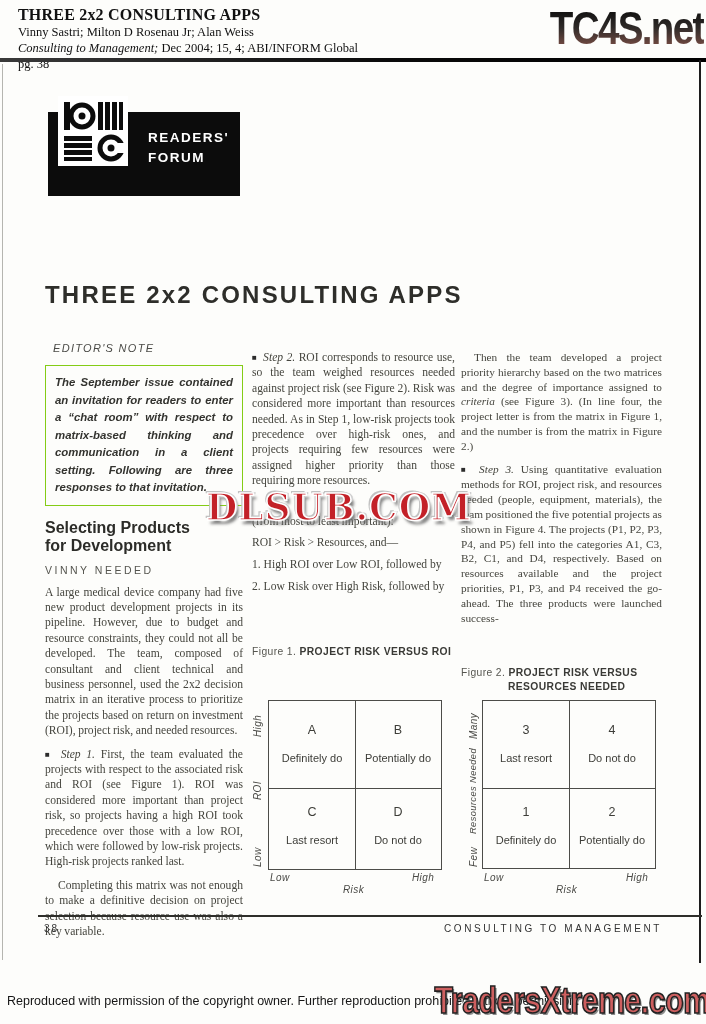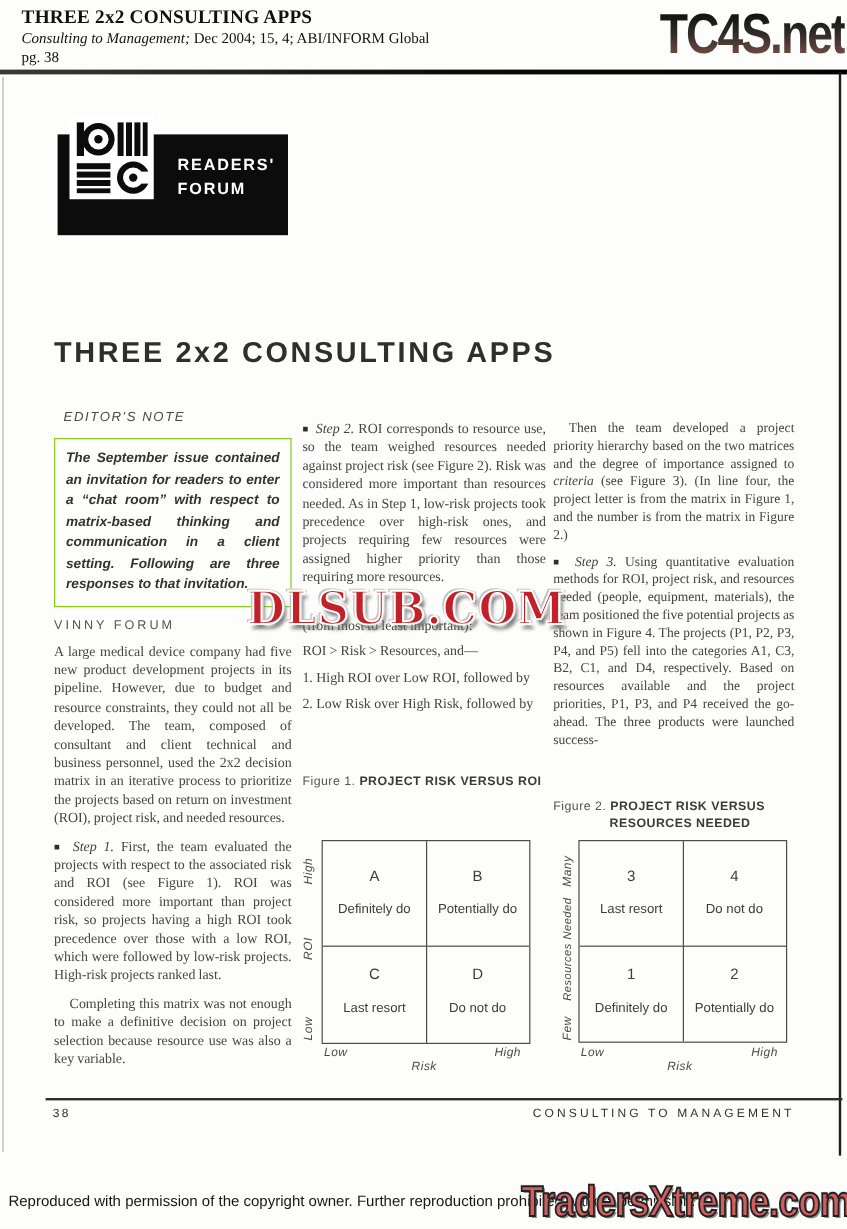--- a/index.html
+++ b/index.html
@@ -99,20 +99,21 @@
     text-shadow:2px 2px 0 rgba(30,30,30,.5),-1px -1px 0 #f2f2f2;
     transform:scaleX(.84);transform-origin:right center;}
 </style>
 </head>
 <body>
 
 <div class="page">
 
   <div class="scan-header">
     <div class="scan-title">THREE 2x2 CONSULTING APPS</div>
+    <div class="scan-line">Vinny Sastri; Milton D Rosenau Jr; Alan Weiss</div>
     <div class="scan-line"><span class="scan-ital">Consulting to Management;</span><span> Dec 2004; 15, 4; ABI/INFORM Global</span></div>
     <div class="scan-line">pg. 38</div>
   </div>
   <div class="wm-tc4s">TC4S.net</div>
   <div class="top-rule"></div>
   <div class="edge-left"></div>
   <div class="edge-right"></div>
 
   <div class="banner"></div>
   <div class="banner-logo">
@@ -140,21 +141,25 @@
   </div>
 
   <div class="art-title">THREE 2x2 CONSULTING APPS</div>
 
   <div class="col col1">
     <div class="ed-row">
       <span class="ed-label">EDITOR'S NOTE</span>
       <span class="ed-line"></span>
     </div>
     <div class="note-box">The September issue contained an invitation for readers to enter a “chat room” with respect to matrix-based thinking and communication in a client setting. Following are three responses to that invitation.</div>
-    <div class="sec-author">VINNY FORUM</div>
+    <div class="sec-heading">
+      <div>Selecting Products</div>
+      <div>for Development</div>
+    </div>
+    <div class="sec-author">VINNY NEEDED</div>
     <p class="body">A large medical device company had five new product development projects in its pipeline. However, due to budget and resource constraints, they could not all be developed. The team, composed of consultant and client technical and business personnel, used the 2x2 decision matrix in an iterative process to prioritize the projects based on return on investment (ROI), project risk, and needed resources.</p>
     <p class="body"><span class="bullet">■</span> <span class="iti">Step 1.</span><span> First, the team evaluated the projects with respect to the associated risk and ROI (see Figure 1). ROI was considered more important than project risk, so projects having a high ROI took precedence over those with a low ROI, which were followed by low-risk projects. High-risk projects ranked last.</span></p>
     <p class="body indent">Completing this matrix was not enough to make a definitive decision on project selection because resource use was also a key variable.</p>
   </div>
 
   <div class="col col2">
     <p class="body"><span class="bullet">■</span> <span class="iti">Step 2.</span><span> ROI corresponds to resource use, so the team weighed resources needed against project risk (see Figure 2). Risk was considered more important than resources needed. As in Step 1, low-risk projects took precedence over high-risk ones, and projects requiring few resources were assigned higher priority than those requiring more resources.</span></p>
     <div class="covered-spacer"></div>
     <p class="body h-intro">(from most to least important):</p>
     <p class="body h-rule">ROI &gt; Risk &gt; Resources, and—</p>

